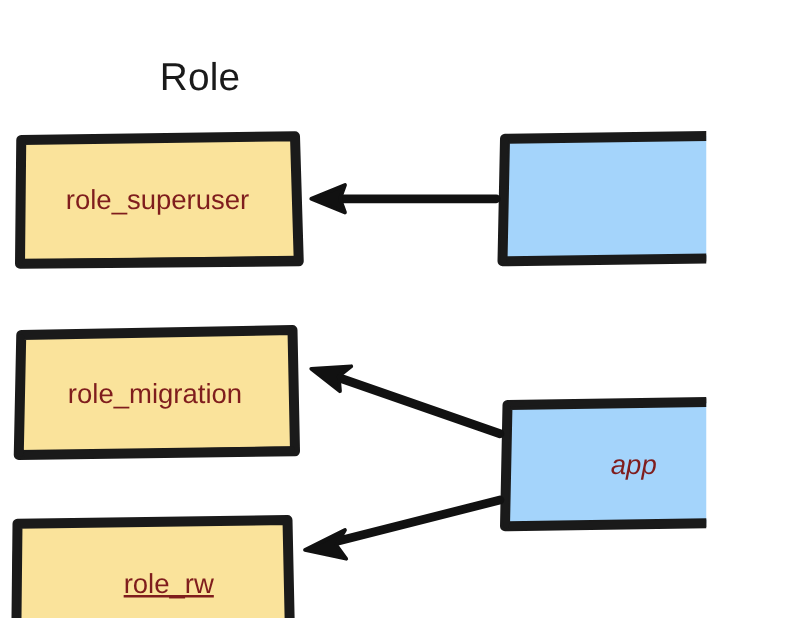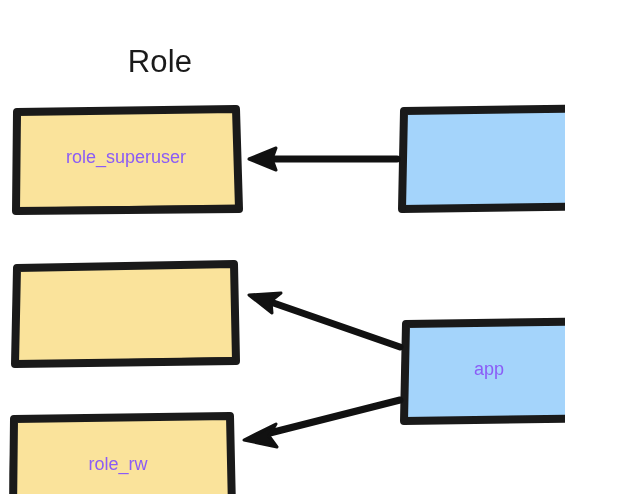--- a/index.html
+++ b/index.html
@@ -34,32 +34,32 @@
     letter-spacing: 0.2px;
     white-space: nowrap;
     text-align: center;
     font-family: "Liberation Sans", sans-serif;
   }
   #header-role  { left: 40px;  top: 14px; width: 240px; }
   #header-user  { left: 400px; top: 14px; width: 220px; }
 
   .node-label {
     position: absolute;
-    font-size: 18px;
-    color: #8b5cf6;
+    font-size: 22px;
+    color: #7f1d1d;
     white-space: nowrap;
     text-align: center;
     pointer-events: none;
     font-family: "Liberation Sans", sans-serif;
   }
   #label-role-superuser { left: 14px;  top: 117px; width: 224px; }
   #label-role-migration { left: 13px;  top: 272px; width: 222px; }
-  #label-role-rw        { left: 7px;  top: 424px; width: 222px; }
+  #label-role-rw        { left: 24px;  top: 424px; width: 222px; text-decoration: underline; }
   #label-dba            { left: 400px; top: 117px; width: 220px; }
-  #label-app            { left: 384px; top: 329px; width: 210px; }
+  #label-app            { left: 402px; top: 329px; width: 210px; font-style: italic; }
 </style>
 </head>
 <body>
 
 <div id="canvas">
 
   <svg id="diagram-svg" viewBox="0 0 632 494">
 
     <g>
       <path d="M17,82 L236,79 L239,179 L16,181 Z" fill="#FAE39B" stroke="#1a1a1a" stroke-width="8" stroke-linejoin="round" stroke-linecap="round"></path>
@@ -107,19 +107,20 @@
       <path d="M244,410 L276,394 L269,406 L277,417 Z" fill="#111111" stroke="#111111" stroke-width="3" stroke-linejoin="round"></path>
     </g>
 
   </svg>
 
   <div class="col-header" id="header-role">Role</div>
 
 
   <div class="node-label" id="label-role-superuser">role_superuser</div>
 
+  <div class="node-label" id="label-role-migration">role_migration</div>
 
   <div class="node-label" id="label-role-rw">role_rw</div>
 
 
   <div class="node-label" id="label-app">app</div>
 
 </div>
 
 </body></html>

